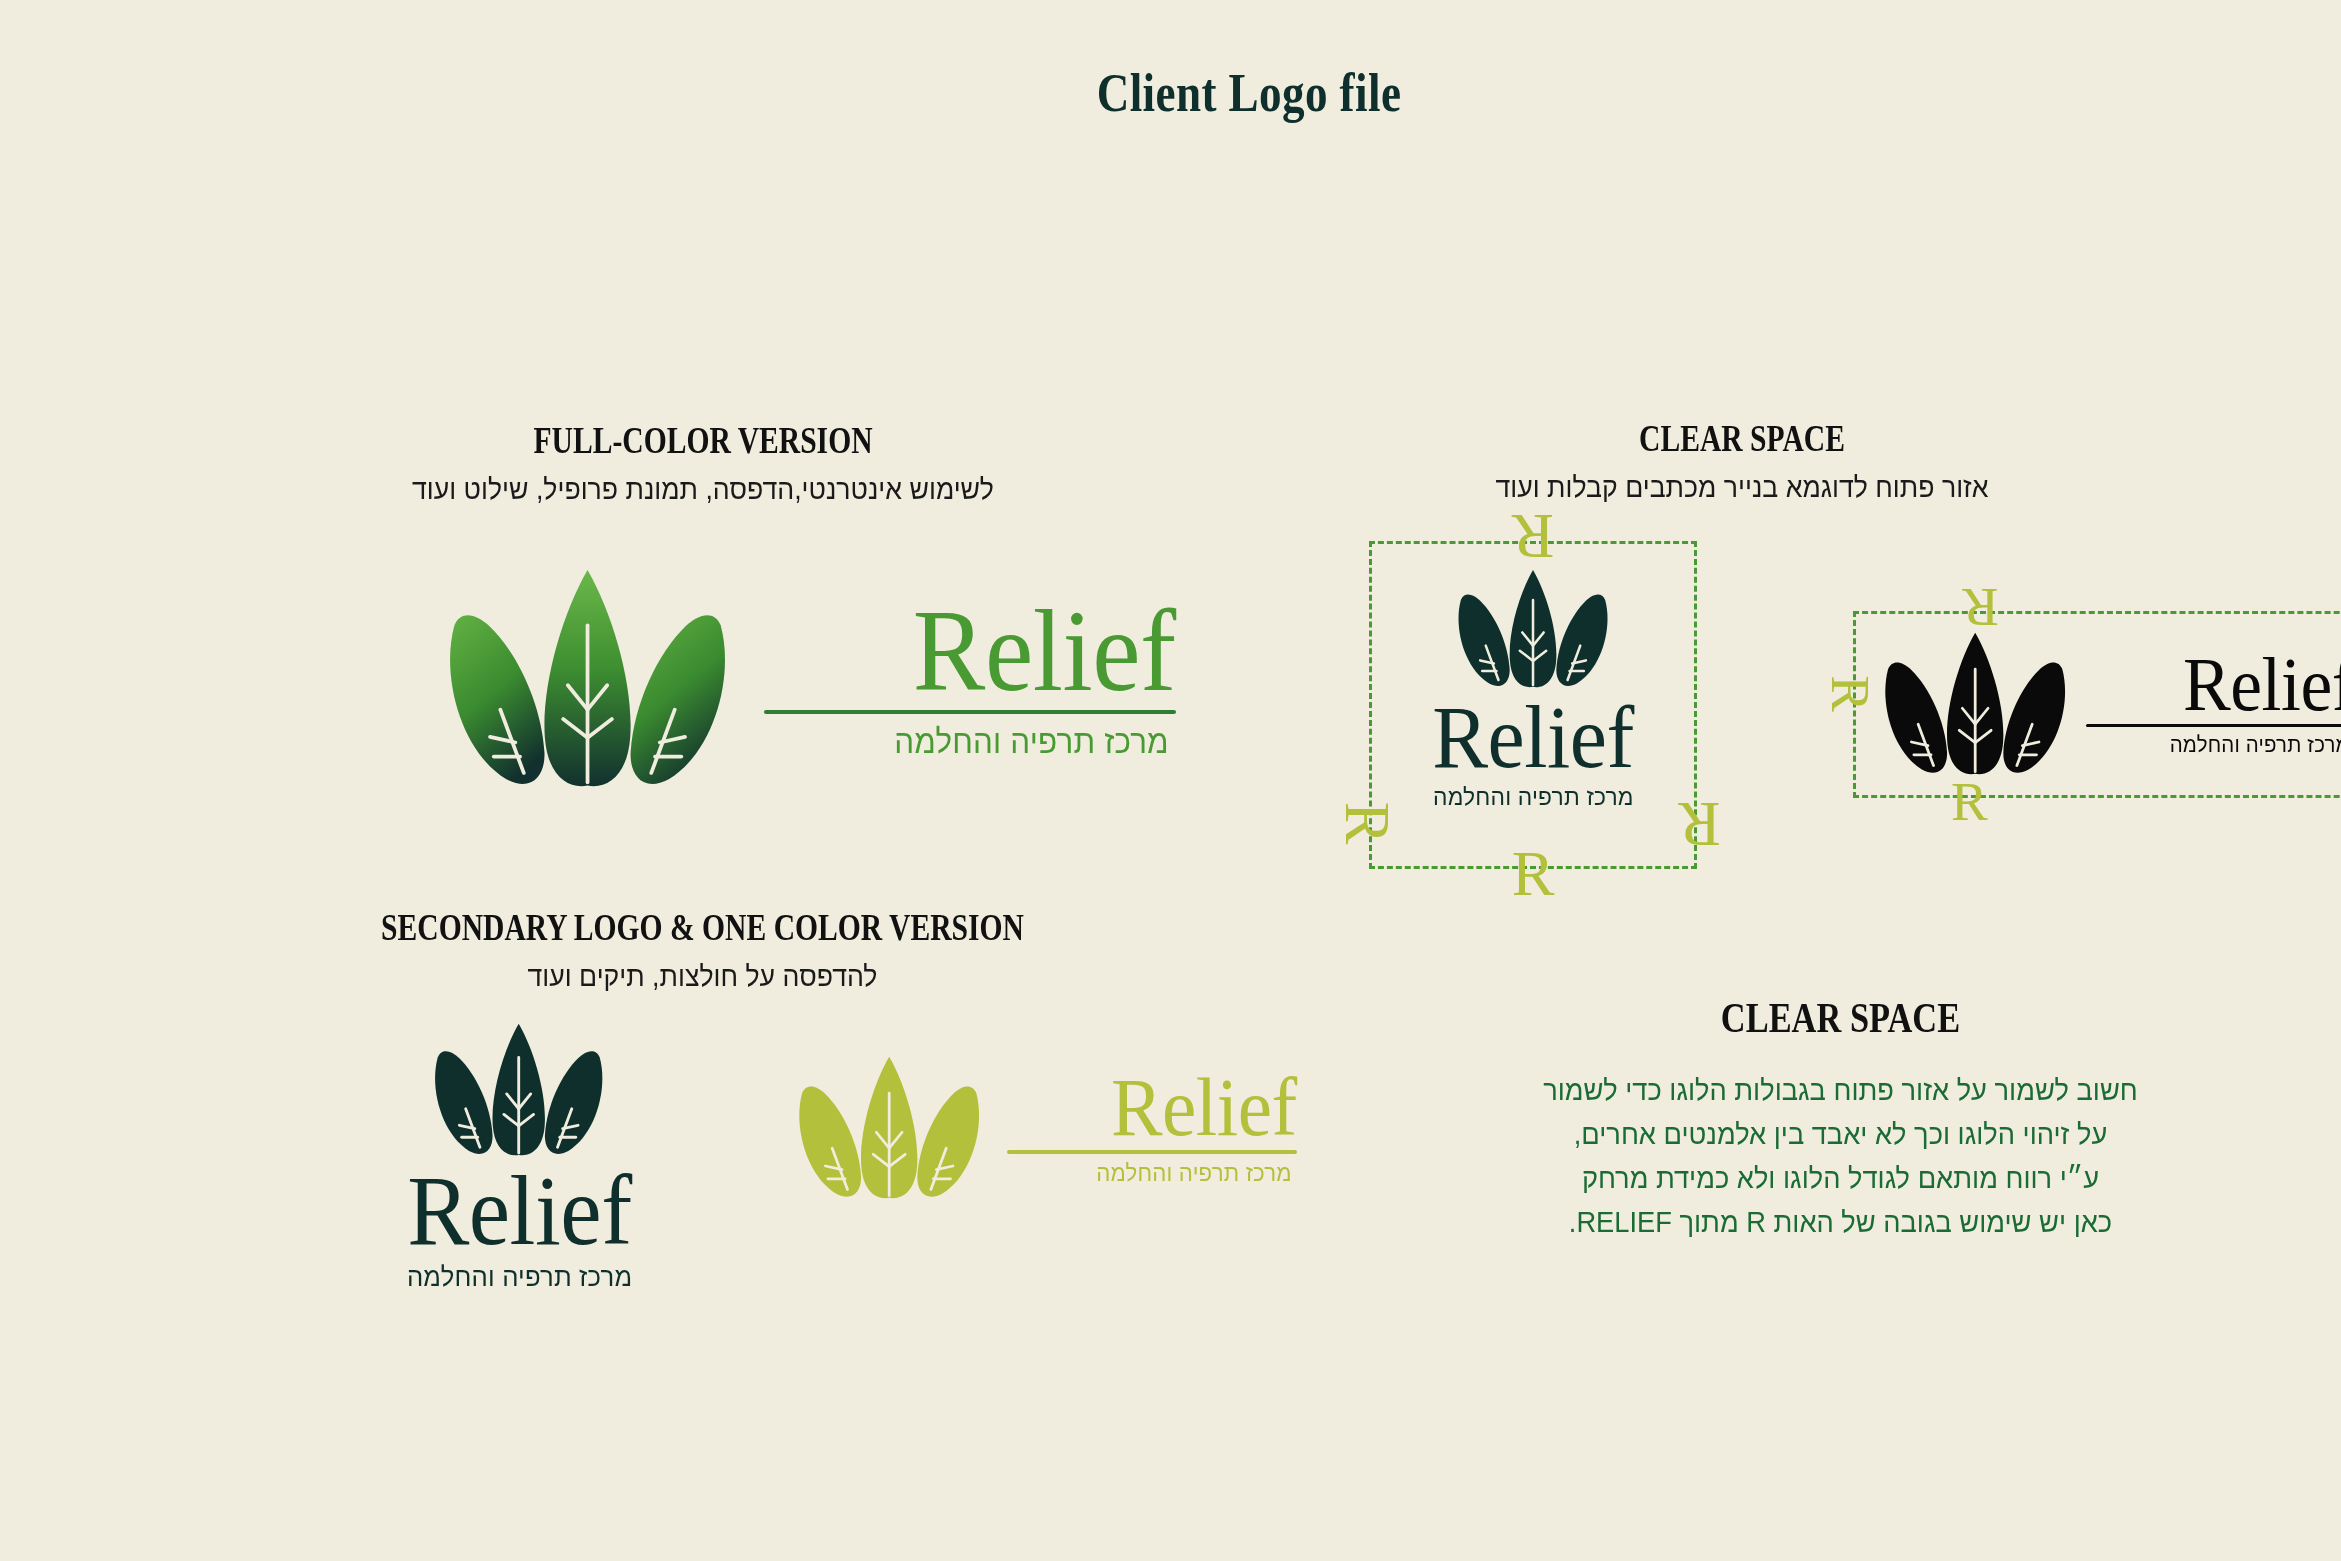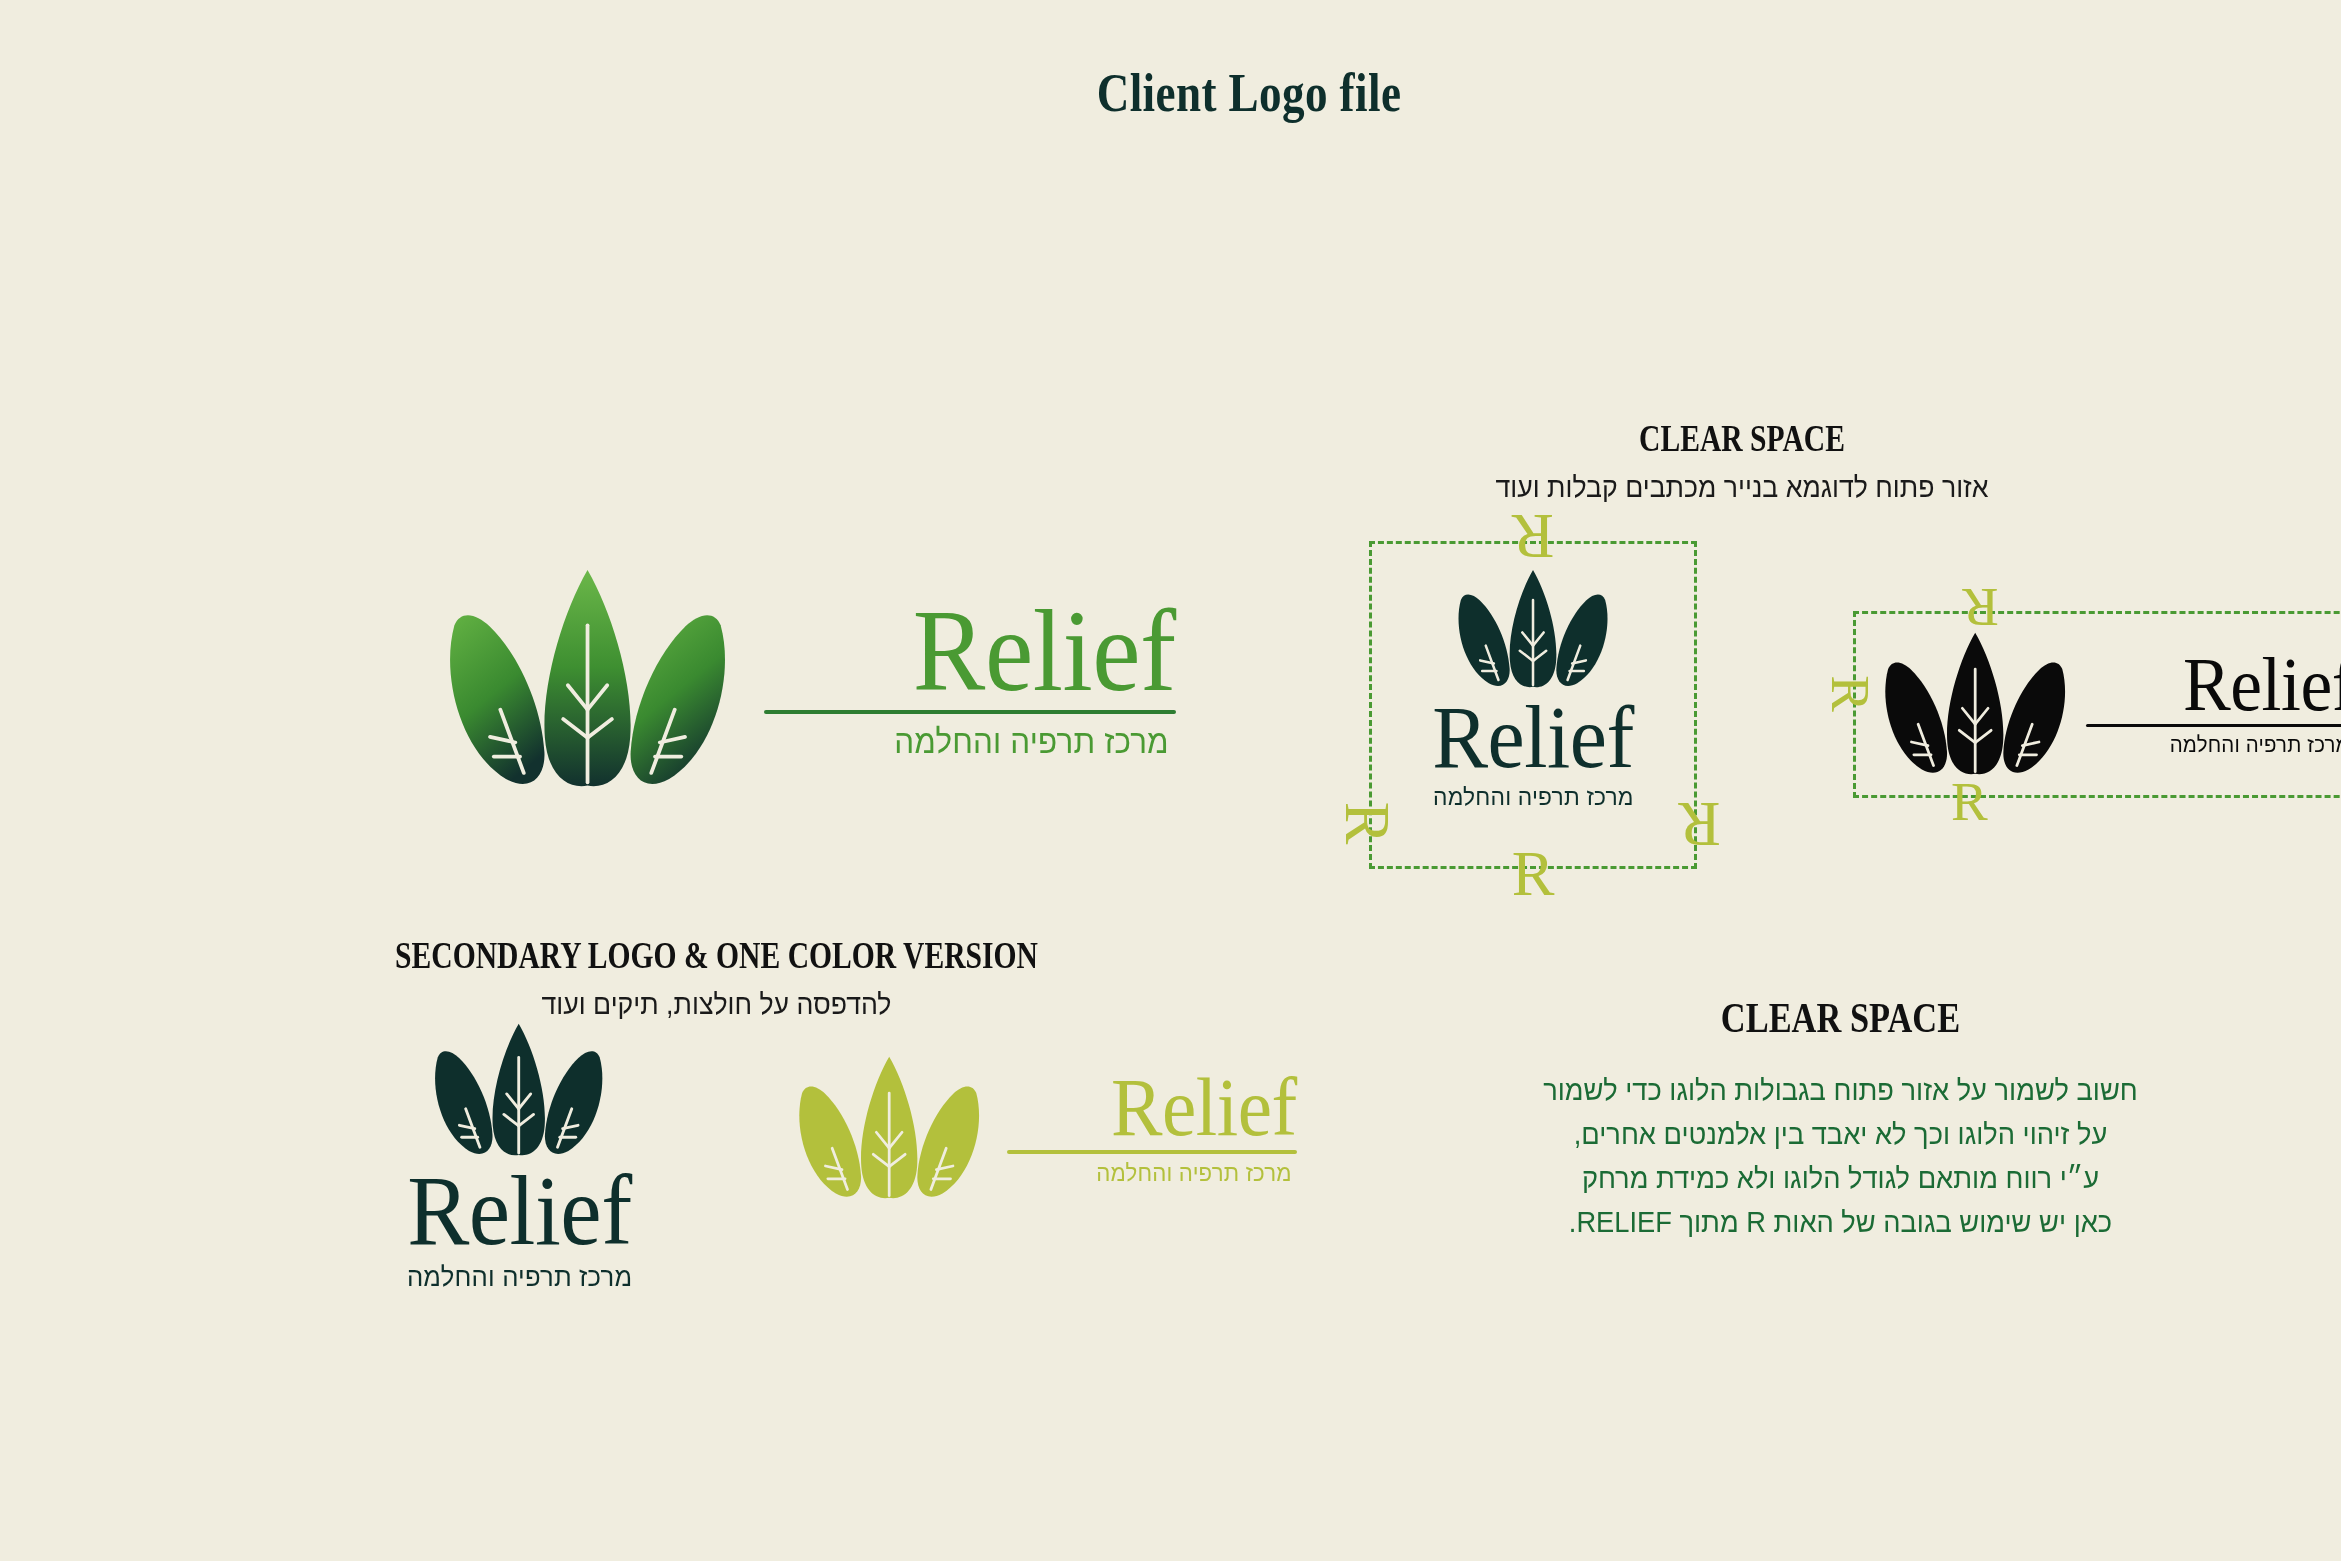--- a/index.html
+++ b/index.html
@@ -116,20 +116,24 @@
       <stop offset="50%" stop-color="#3A8A30"></stop>
       <stop offset="100%" stop-color="#12312E"></stop>
     </linearGradient>
   </defs>
 </svg>
 
 <div class="page">
 
   <div class="page-title">Client Logo file</div>
 
+  <div style="position:absolute;left:197px;top:419px;width:1012px;">
+    <div class="sec-head">FULL-COLOR VERSION</div>
+    <div class="sec-sub" style="margin-top:11.2px;">לשימוש אינטרנטי,הדפסה, תמונת פרופיל, שילוט ועוד</div>
+  </div>
 
   <div class="logo-row" style="position:absolute;left:445px;top:569px;">
 
     <svg class="mark" width="286" height="218" viewBox="0 0 610 465">
 
       <path fill="url(#leafGradSide)" d="M20 120 C -10 230 35 390 130 448 C 185 478 215 440 212 390 C 206 290 155 180 95 122 C 66 94 33 88 20 120 Z"></path>
 
       <path fill="url(#leafGradSide)" d="M588 120 C 618 230 573 390 478 448 C 423 478 393 440 396 390 C 402 290 453 180 513 122 C 542 94 575 88 588 120 Z"></path>
 
       <path fill="url(#leafGradCenter)" d="M304 2 C 250 95 205 250 213 360 C 219 440 262 470 304 462 C 346 470 389 440 395 360 C 403 250 358 95 304 2 Z"></path>
@@ -220,21 +224,21 @@
         </g>
       </svg>
       <div style="margin-left:17px;display:flex;flex-direction:column;align-items:flex-end;">
         <div class="wordmark" style="font-size:77px;color:#0A0A0A;transform:scaleX(0.93);transform-origin:right center;">Relief</div>
         <div class="rule" style="width:269px;height:2.8px;background:#0A0A0A;margin-top:2.8px;"></div>
         <div class="heb" style="font-size:21.5px;color:#0A0A0A;margin-top:5.6px;">מרכז תרפיה והחלמה</div>
       </div>
     </div>
   </div>
 
-  <div style="position:absolute;left:192px;top:906px;width:1049px;margin-top:28px;">
+  <div style="position:absolute;left:178px;top:906px;width:1049px;">
     <div class="sec-head">SECONDARY LOGO &amp; ONE COLOR VERSION</div>
     <div class="sec-sub" style="margin-top:11.2px;">להדפסה על חולצות, תיקים ועוד</div>
   </div>
 
   <div class="logo-col" style="position:absolute;left:400px;top:1019px;">
     <svg class="mark" width="174" height="141" viewBox="0 0 610 465">
       <path fill="#0E2F2C" d="M20 120 C -10 230 35 390 130 448 C 185 478 215 440 212 390 C 206 290 155 180 95 122 C 66 94 33 88 20 120 Z"></path>
       <path fill="#0E2F2C" d="M588 120 C 618 230 573 390 478 448 C 423 478 393 440 396 390 C 402 290 453 180 513 122 C 542 94 575 88 588 120 Z"></path>
       <path fill="#0E2F2C" d="M304 2 C 250 95 205 250 213 360 C 219 440 262 470 304 462 C 346 470 389 440 395 360 C 403 250 358 95 304 2 Z"></path>
       <g stroke="#F0EDDF" stroke-width="10" fill="none" stroke-linecap="round">

